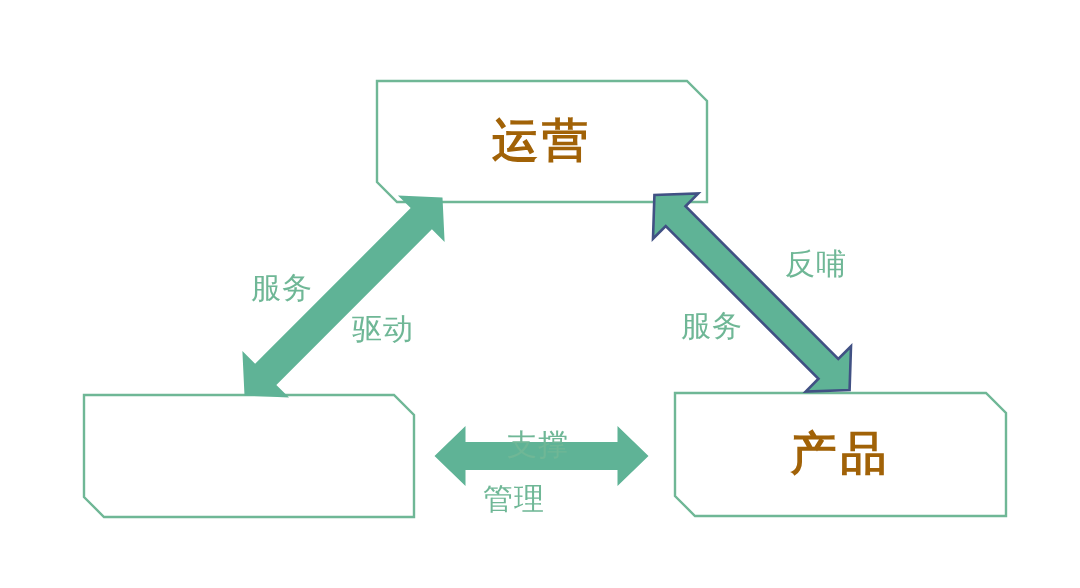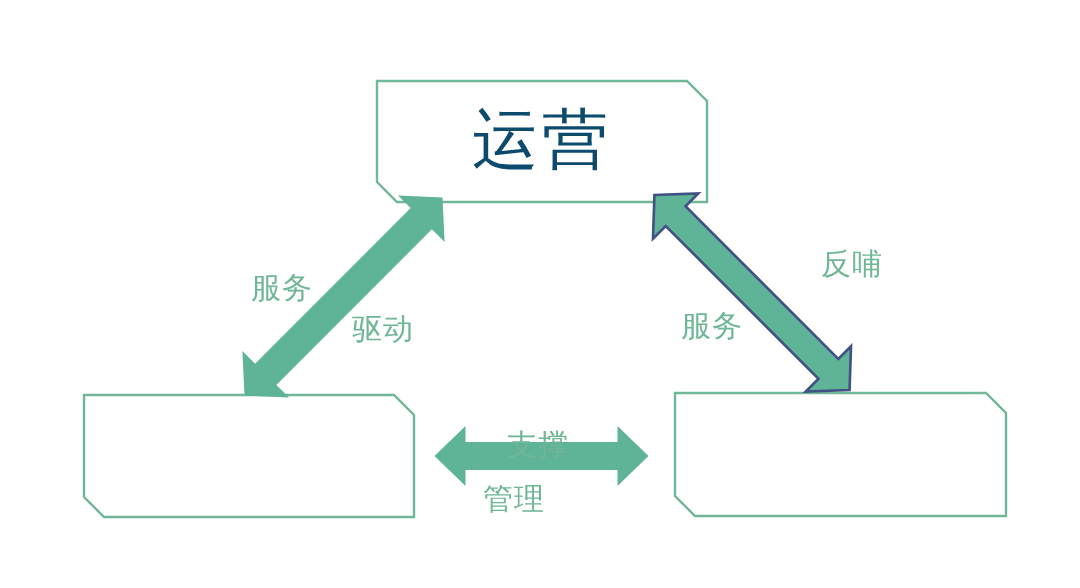--- a/index.html
+++ b/index.html
@@ -36,24 +36,24 @@
 
   
   .node-box {
     position: absolute;
     box-sizing: border-box;
     display: flex;
     align-items: center;
     justify-content: center;
   }
   .node-label {
-    font-size: 66px;
+    font-size: 46px;
     line-height: 1;
-    font-weight: 400;
-    color: #0c4a6e;
+    font-weight: 700;
+    color: #a16207;
     letter-spacing: 4px;
     user-select: none;
     white-space: nowrap;
     transform: translateY(-2px);
   }
 
   #node-operation { left: 377px; top: 81px;  width: 330px; height: 121px; }
   #node-platform  { left: 84px;  top: 395px; width: 330px; height: 122px; }
   #node-product   { left: 675px; top: 393px; width: 331px; height: 123px; }
 
@@ -63,21 +63,21 @@
     font-size: 30px;
     line-height: 1;
     color: #6fb796;
     white-space: nowrap;
     user-select: none;
     letter-spacing: 1px;
   }
 
   #label-service-left { left: 251px; top: 273px; }
   #label-drive        { left: 352px; top: 314px; }
-  #label-feedback     { left: 785px; top: 249px; margin-left: 36px; }
+  #label-feedback     { left: 785px; top: 249px; }
   #label-service-right{ left: 681px; top: 311px; }
   #label-support      { left: 507px; top: 430px; }
   #label-manage       { left: 483px; top: 484px; }
 </style>
 </head>
 <body>
 
 <div id="diagram-root">
 
   <svg id="diagram-canvas" viewBox="0 0 1080 588" xmlns="http://www.w3.org/2000/svg">
@@ -102,20 +102,23 @@
       <polygon points="-76,-14 -76,-30 -107,0 -76,30 -76,14
                         76,14 76,30 107,0 76,-30 76,-14" fill="#5fb396"></polygon>
     </g>
   </svg>
 
   <div class="node-box" id="node-operation">
     <span class="node-label">运营</span>
   </div>
 
 
+  <div class="node-box" id="node-product">
+    <span class="node-label">产品</span>
+  </div>
 
   <div class="edge-label" id="label-service-left">服务</div>
 
   <div class="edge-label" id="label-drive">驱动</div>
 
   <div class="edge-label" id="label-feedback">反哺</div>
 
   <div class="edge-label" id="label-service-right">服务</div>
 
   <div class="edge-label" id="label-support">支撑</div>

